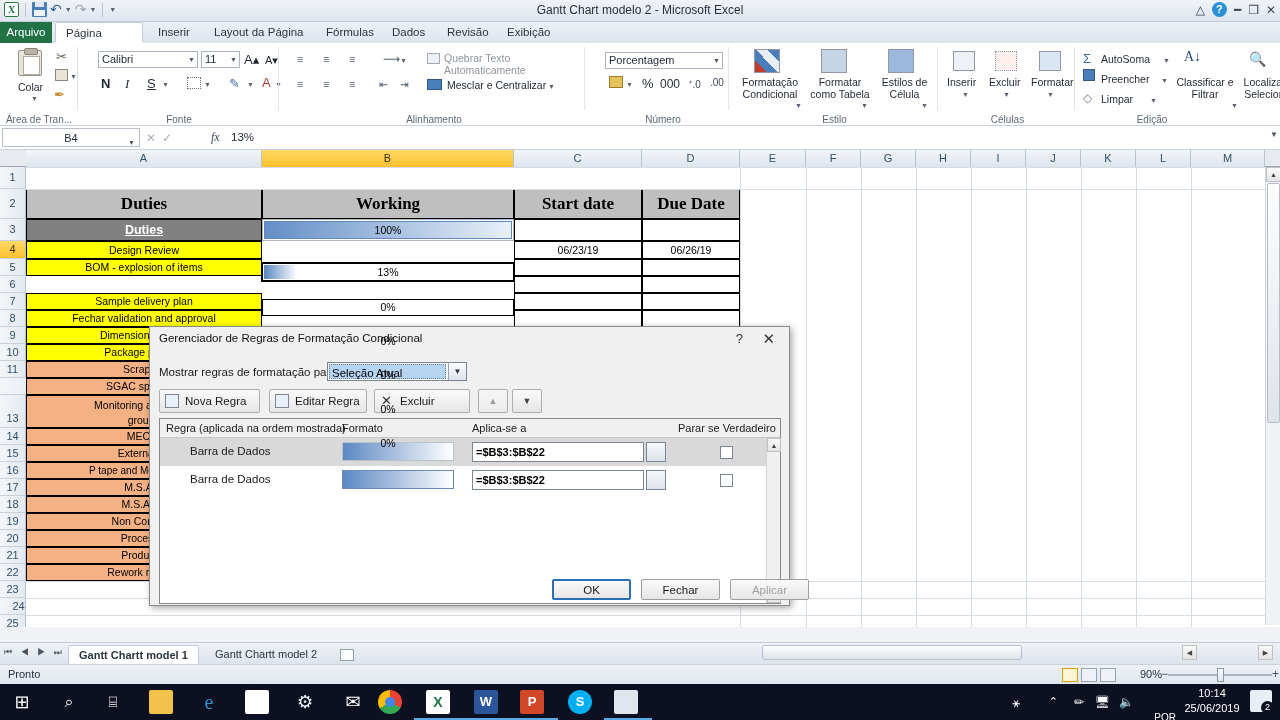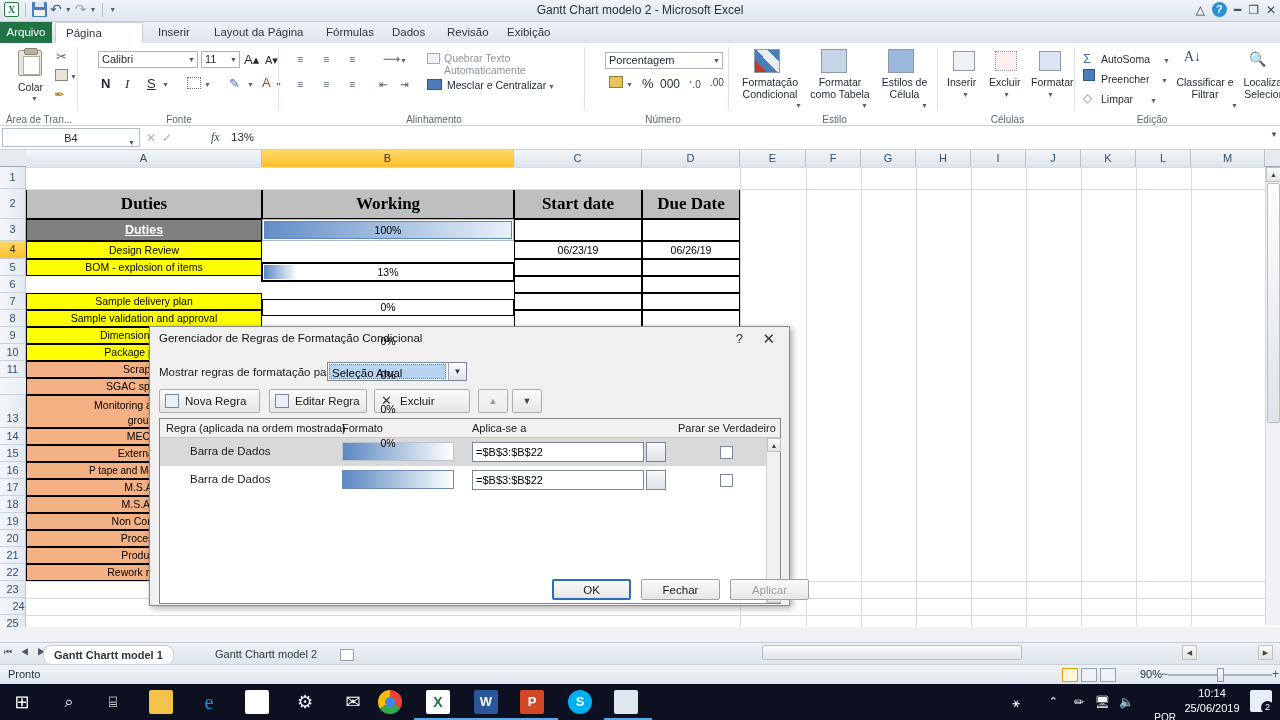--- a/index.html
+++ b/index.html
@@ -172,21 +172,21 @@
              background:#fff; border:1px solid #828790; }
   .rb-head { position:absolute; left:0; top:0; right:0; height:19px;
              background:#f0f0f0; border-bottom:1px solid #c8c8c8; }
   .rb-head span { position:absolute; top:3px; font-size:11px; color:#1a1a1a; }
   .rule-row { position:absolute; left:0; right:14px; height:28px; }
   .rule-row.selected { background:#d9d9d9; }
   .rule-name { position:absolute; left:30px; top:7px; font-size:11.5px; }
   .fmt-prev { position:absolute; top:4px; width:112px; height:19px; }
   .applies { position:absolute; top:4px; width:172px; height:20px;
              border:1px solid #7a8694; background:#fff; font-size:11px;
-             line-height:18px; padding-left:3px; color:#000; }
+             line-height:18px; padding-left:3px; color:#000;font-weight:bold; }
   .rngbtn { position:absolute; top:4px; width:20px; height:20px;
             background:linear-gradient(#f7f9fb,#dde3ea); border:1px solid #7a8694; }
   .chk { position:absolute; top:8px; width:13px; height:13px; background:#fff; border:1px solid #7a8694; }
   .rb-scroll { position:absolute; right:0; top:19px; bottom:0; width:14px; background:#f0f0f0; border-left:1px solid #d4d4d4;}
   .rb-arrow { position:absolute; left:0; width:14px; height:14px; text-align:center;
               line-height:13px; font-size:7px; color:#444;
               background:linear-gradient(#fafafa,#e4e4e4); border:1px solid #c0c0c0; }
   .dlg-btn { position:absolute; top:578px; height:21px; width:79px;
              background:linear-gradient(#fafafa,#e6e6e6); border:1px solid #9f9f9f;
              border-radius:2px; font-size:11.5px; color:#1a1a1a; text-align:center; line-height:20px; }
@@ -460,21 +460,21 @@
 
     <div class="cell pct-cell" style="left:262px;top:126px;width:252px;height:17px;line-height:15px;"><span class="pct-label">0%</span></div>
     <div class="cell date-cell" style="left:514px;top:126px;width:128px;height:17px;"></div>
     <div class="cell date-cell" style="left:642px;top:126px;width:98px;height:17px;"></div>
 
     <div class="cell task-yellow" style="left:26px;top:143px;width:236px;height:17px;line-height:15px;">Sample delivery plan</div>
     <div class="cell pct-cell" style="left:262px;top:143px;width:252px;height:17px;line-height:15px;"><span class="pct-label">0%</span></div>
     <div class="cell date-cell" style="left:514px;top:143px;width:128px;height:17px;"></div>
     <div class="cell date-cell" style="left:642px;top:143px;width:98px;height:17px;"></div>
 
-    <div class="cell task-yellow" style="left:26px;top:160px;width:236px;height:17px;line-height:15px;">Sample validation and approval</div>
+    <div class="cell task-yellow" style="left:26px;top:160px;width:236px;height:17px;line-height:15px;">Fechar validation and approval</div>
     <div class="cell pct-cell" style="left:262px;top:160px;width:252px;height:17px;line-height:15px;"><span class="pct-label">0%</span></div>
     <div class="cell date-cell" style="left:514px;top:160px;width:128px;height:17px;"></div>
     <div class="cell date-cell" style="left:642px;top:160px;width:98px;height:17px;"></div>
 
     <div class="cell task-yellow" style="left:26px;top:177px;width:236px;height:17px;line-height:15px;">Dimensional report</div>
     <div class="cell pct-cell" style="left:262px;top:177px;width:252px;height:17px;line-height:15px;"><span class="pct-label">0%</span></div>
     <div class="cell date-cell" style="left:514px;top:177px;width:128px;height:17px;"></div>
     <div class="cell date-cell" style="left:642px;top:177px;width:98px;height:17px;"></div>
 
     <div class="cell task-yellow" style="left:26px;top:194px;width:236px;height:17px;line-height:15px;">Package policy a</div>
@@ -557,21 +557,21 @@
     <div class="hscroll"></div>
   </div>
 
   <div class="sheetbar">
     <div class="navbtns">
       <span>⏮</span>
       <span>◀</span>
       <span>▶</span>
       <span>⏭</span>
     </div>
-    <div class="stab active" style="left:43px;border-radius:8px;">Gantt Chartt model 1</div>
+    <div class="stab active" style="left:68px;">Gantt Chartt model 1</div>
     <div class="stab" style="left:205px;">Gantt Chartt model 2</div>
     <div style="position:absolute;left:340px;top:6px;width:14px;height:12px;border:1px solid #93a0ae;background:#fdfefe;"></div>
     <div class="hsb">
       <div class="sb-thumb" style="position:absolute;left:2px;top:0;width:260px;height:15px;"></div>
       <div class="rb-arrow" style="position:absolute;left:422px;top:0;width:15px;height:15px;">◀</div>
       <div class="rb-arrow" style="position:absolute;left:498px;top:0;width:15px;height:15px;">▶</div>
     </div>
   </div>
 
   <div class="statusbar">

